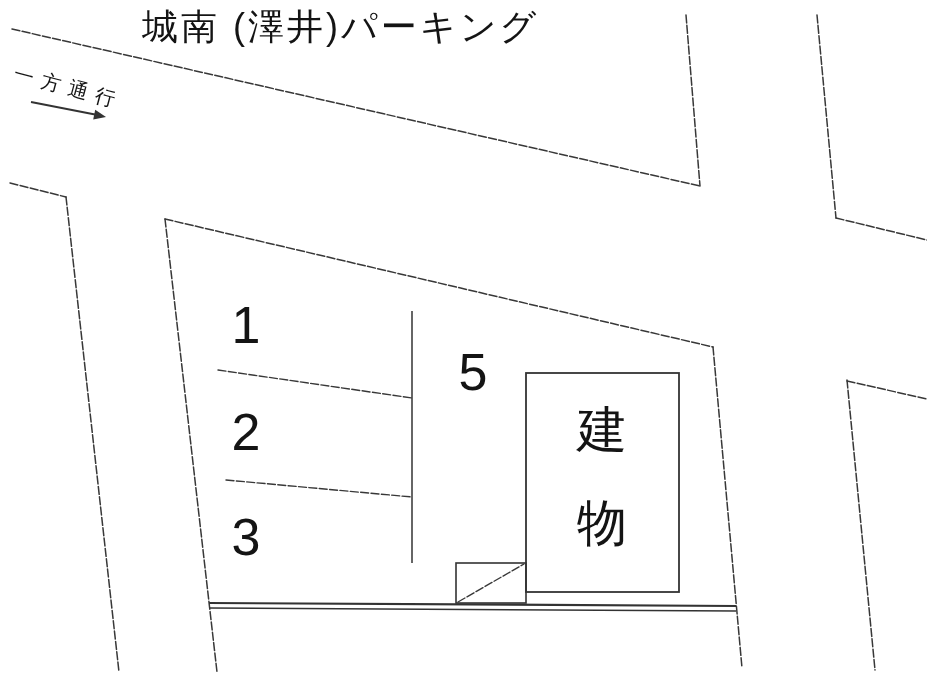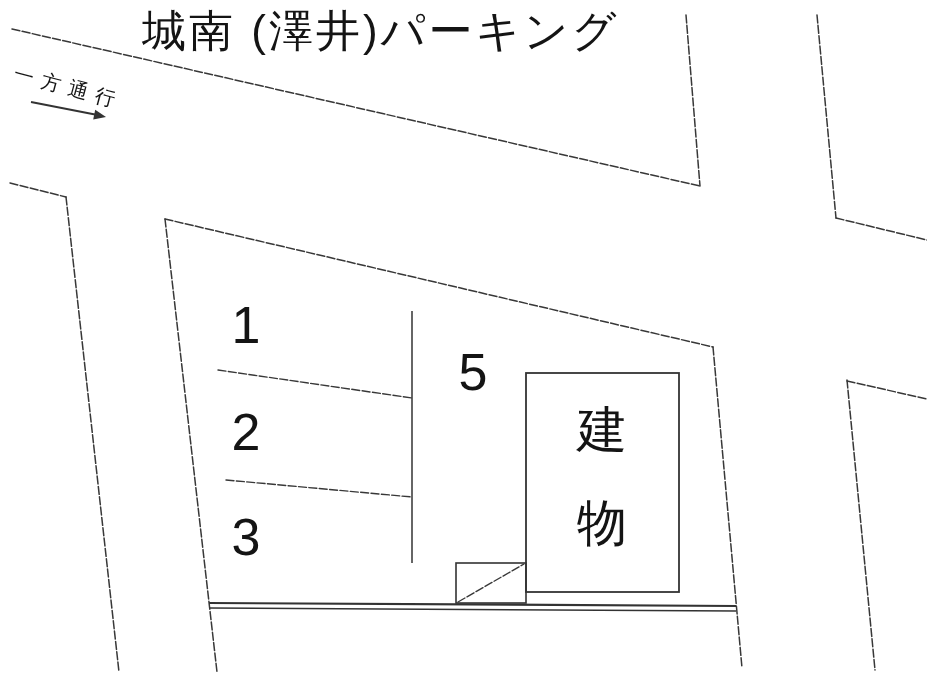--- a/index.html
+++ b/index.html
@@ -8,21 +8,21 @@
     width:927px;height:687px;
     background:#ffffff;
     overflow:hidden;
     font-family:"Liberation Sans","DejaVu Sans",sans-serif;
     color:#111;
   }
   .stage svg{position:absolute;left:0;top:0;}
   .label{position:absolute;line-height:1;white-space:nowrap;color:#141414;}
   .title{
     left:142px;top:9px;
-    font-size:44px;letter-spacing:3px;
+    font-size:36px;letter-spacing:3px;
     font-weight:400;
   }
   .oneway{
     left:17px;top:63px;
     font-size:20px;letter-spacing:8px;
     transform:rotate(15deg);
     transform-origin:0 0;
   }
   .space-num{
     font-size:52px;

